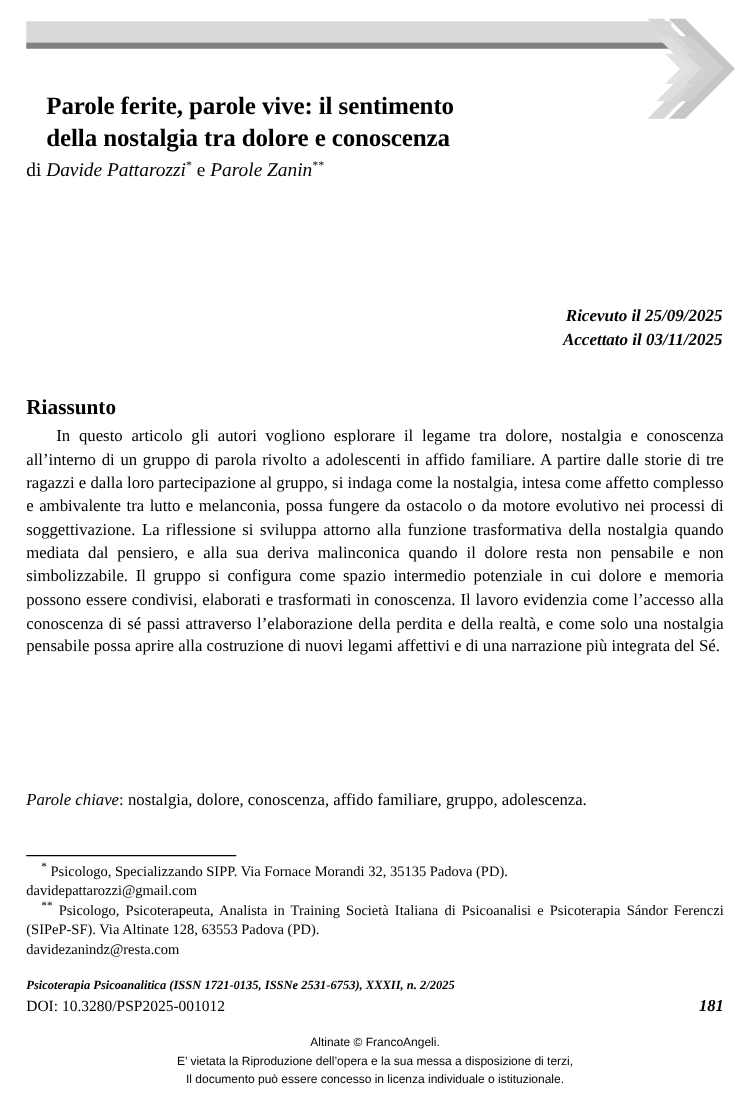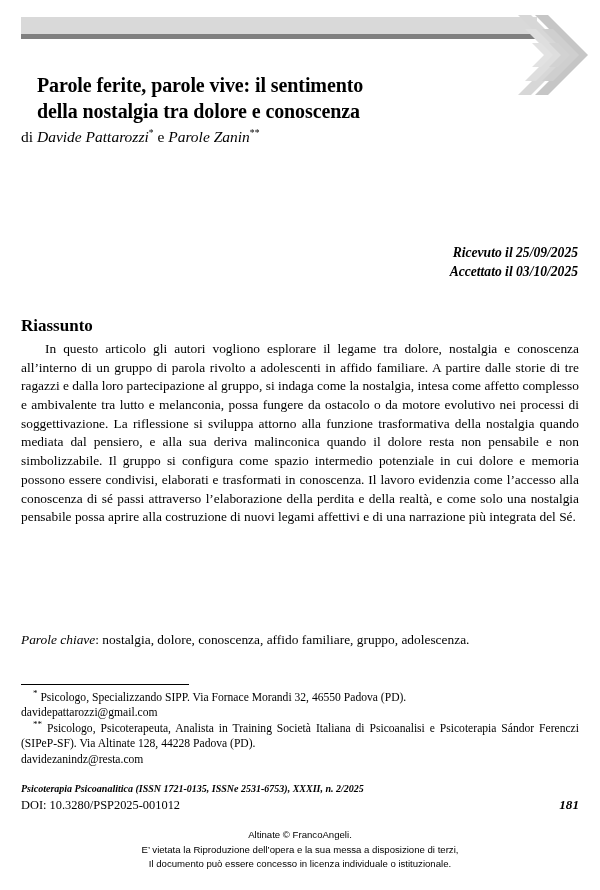--- a/index.html
+++ b/index.html
@@ -231,33 +231,33 @@
   <h1 class="article-title">
     <span class="t-line">Parole ferite, parole vive: il sentimento</span>
     <span class="t-line">della nostalgia tra dolore e conoscenza</span>
   </h1>
 </div>
 
 <div class="byline"><span>di </span><span class="author-name">Davide Pattarozzi</span><sup>*</sup><span> e </span><span class="author-name">Parole Zanin</span><sup>**</sup></div>
 
 <div class="dates">
   <span>Ricevuto il 25/09/2025</span>
-  <span>Accettato il 03/10/2025</span>
+  <span>Accettato il 03/11/2025</span>
 </div>
 
 <div class="abstract-heading">Riassunto</div>
 <div class="abstract-body">In questo articolo gli autori vogliono esplorare il legame tra dolore, nostalgia e conoscenza all’interno di un gruppo di parola rivolto a adolescenti in affido familiare. A partire dalle storie di tre ragazzi e dalla loro partecipazione al gruppo, si indaga come la nostalgia, intesa come affetto complesso e ambivalente tra lutto e melanconia, possa fungere da ostacolo o da motore evolutivo nei processi di soggettivazione. La riflessione si sviluppa attorno alla funzione trasformativa della nostalgia quando mediata dal pensiero, e alla sua deriva malinconica quando il dolore resta non pensabile e non simbolizzabile. Il gruppo si configura come spazio intermedio potenziale in cui dolore e memoria possono essere condivisi, elaborati e trasformati in conoscenza. Il lavoro evidenzia come l’accesso alla conoscenza di sé passi attraverso l’elaborazione della perdita e della realtà, e come solo una nostalgia pensabile possa aprire alla costruzione di nuovi legami affettivi e di una narrazione più integrata del Sé.</div>
 
 <div class="keywords"><span class="kw-label">Parole chiave</span><span>: </span><span>nostalgia, dolore, conoscenza, affido familiare, gruppo, adolescenza.</span></div>
 
 <div class="footnote-rule"></div>
 <div class="footnotes">
-  <p><sup>*</sup><span> Psicologo, Specializzando SIPP. Via Fornace Morandi 32, 46550 Padova (PD).</span></p>
+  <p><sup>*</sup><span> Psicologo, Specializzando SIPP. Via Fornace Morandi 32, 35135 Padova (PD).</span></p>
   <p class="no-indent">davidepattarozzi@gmail.com</p>
-  <p><sup>**</sup><span> Psicologo, Psicoterapeuta, Analista in Training Società Italiana di Psicoanalisi e Psicoterapia Sándor Ferenczi (SIPeP-SF). Via Altinate 128, 44228 Padova (PD).</span></p>
+  <p><sup>**</sup><span> Psicologo, Psicoterapeuta, Analista in Training Società Italiana di Psicoanalisi e Psicoterapia Sándor Ferenczi (SIPeP-SF). Via Altinate 128, 63553 Padova (PD).</span></p>
   <p class="no-indent">davidezanindz@resta.com</p>
 </div>
 
 <div class="journal-line">Psicoterapia Psicoanalitica (ISSN 1721-0135, ISSNe 2531-6753), XXXII, n. 2/2025</div>
 <div class="doi-row">
   <span class="doi-text">DOI: 10.3280/PSP2025-001012</span>
   <span class="page-number">181</span>
 </div>
 
 <div class="copyright-block">

